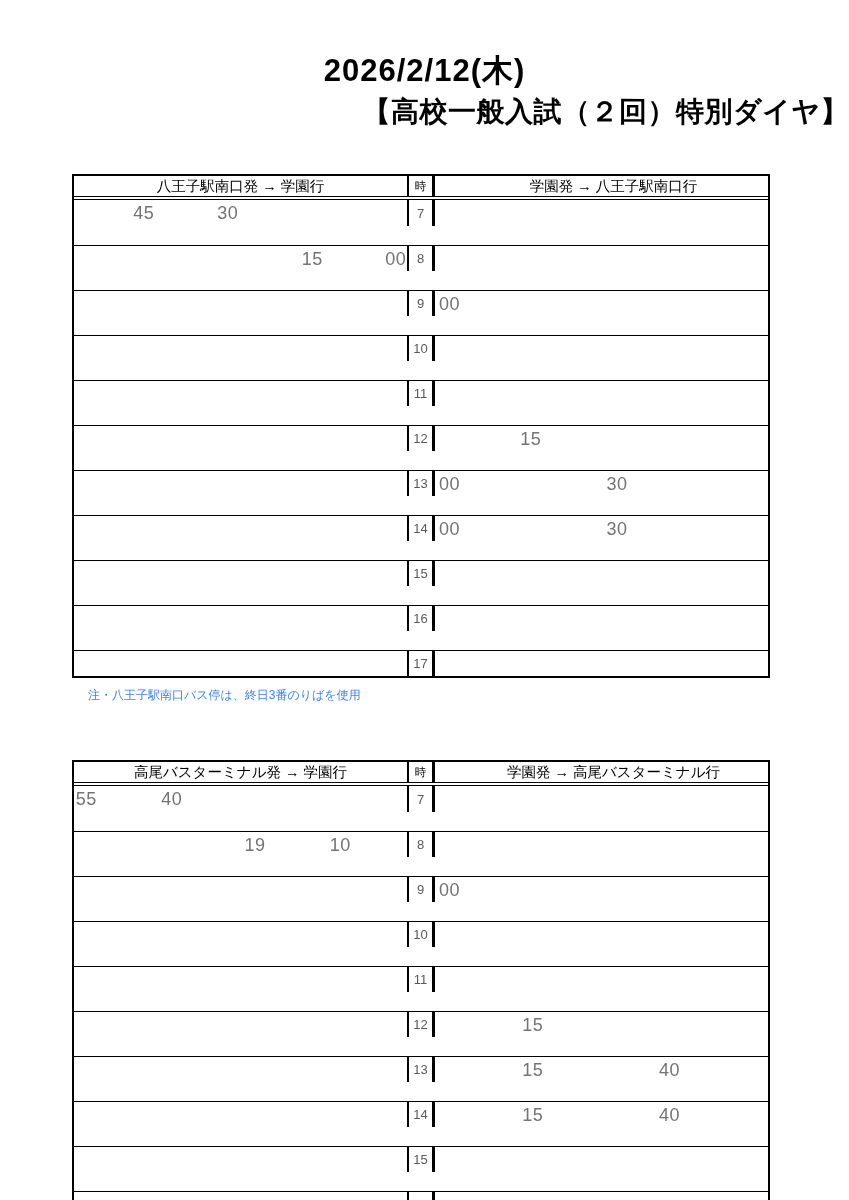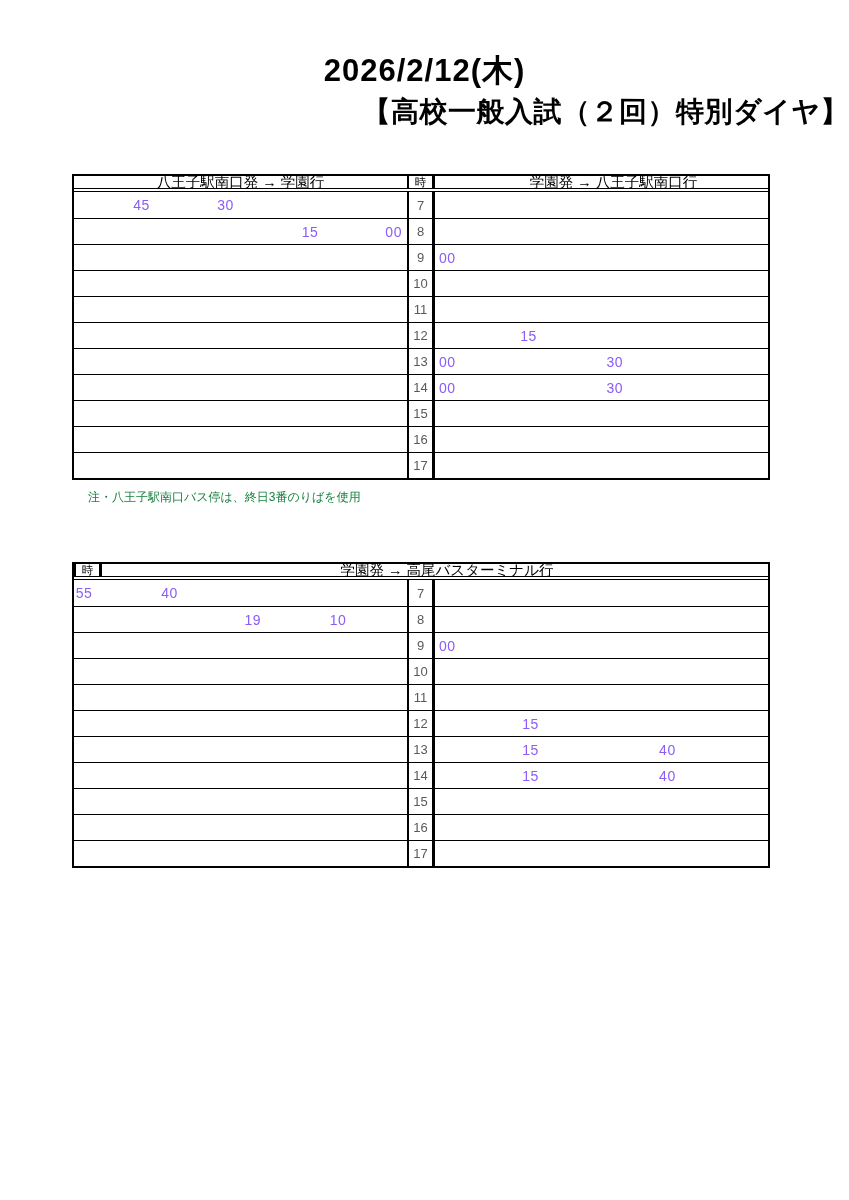--- a/index.html
+++ b/index.html
@@ -24,42 +24,42 @@
   .block-1 { margin-top:46px; }
   .block-2 { margin-top:56px; }
 
   .tt-title {
     text-align:center; font-size:24px; font-weight:500;
     margin-bottom:6px; line-height:1.15; letter-spacing:0.5px;
   }
 
   .tt { border:2px solid #000; background:#fff; }
   .row { display:flex; height:26px; }
-  .row.header { height:16px; border-bottom:4px double #000; }
-  .row.body + .row.body { border-top:1.5px solid #000; }
+  .row.header { height:24px; border-bottom:4px double #000; }
+  .row.body + .row.body { border-top:1.5px solid #000;margin-top:19px; }
 
   .cell { position:relative; }
   .cell.left  { width:333px; }
   .cell.hour  {
     width:28px; border-left:2px solid #000; border-right:3px solid #000;
     display:flex; align-items:center; justify-content:center;
   }
   .cell.right { flex:1;padding-left:24px; }
 
   .row.header .cell { display:flex; align-items:center; justify-content:center; font-size:14.5px; font-weight:400; }
   .row.header .cell.hour { font-size:11.5px; }
 
   .hour-num { font-size:13px; color:#595959; }
 
   .min {
     position:absolute; top:50%; transform:translateY(-50%);
-    font-size:14px; color:#8b5cf6; letter-spacing:0.5px; white-space:nowrap;
-  }
-
-  .tt-note { font-size:12px; color:#15803d; margin-top:9px; }
+    font-size:18px; color:#737373; letter-spacing:0.5px; white-space:nowrap;
+  }
+
+  .tt-note { font-size:12px; color:#3b82f6; margin-top:9px; }
   .block-1 .tt-note { margin-left:16px; }
   .block-2 .tt-note { margin-left:8px; letter-spacing:0.3px; }
 </style>
 </head>
 <body>
 
 <div class="page">
   <div class="title-date">2026/2/12(木)</div>
   <div class="title-event">【高校一般入試（２回）特別ダイヤ】</div>
   <div id="tables">
@@ -140,20 +140,21 @@
             <div class="cell left"></div>
             <div class="cell hour hour-num">17</div>
             <div class="cell right"></div>
           </div>
         </div>
         <div class="tt-note">注・八王子駅南口バス停は、終日3番のりばを使用</div>
       </div>
       <div class="tt-block block-2">
         <div class="tt">
           <div class="row header">
+            <div class="cell left">高尾バスターミナル発 → 学園行</div>
             <div class="cell hour">時</div>
             <div class="cell right">学園発 → 高尾バスターミナル行</div>
           </div>
           <div class="row body">
             <div class="cell left">
               <div class="min" style="left: 0.5%;">55</div>
               <div class="min" style="left: 26.2%;">40</div>
             </div>
             <div class="cell hour hour-num">7</div>
             <div class="cell right"></div>

